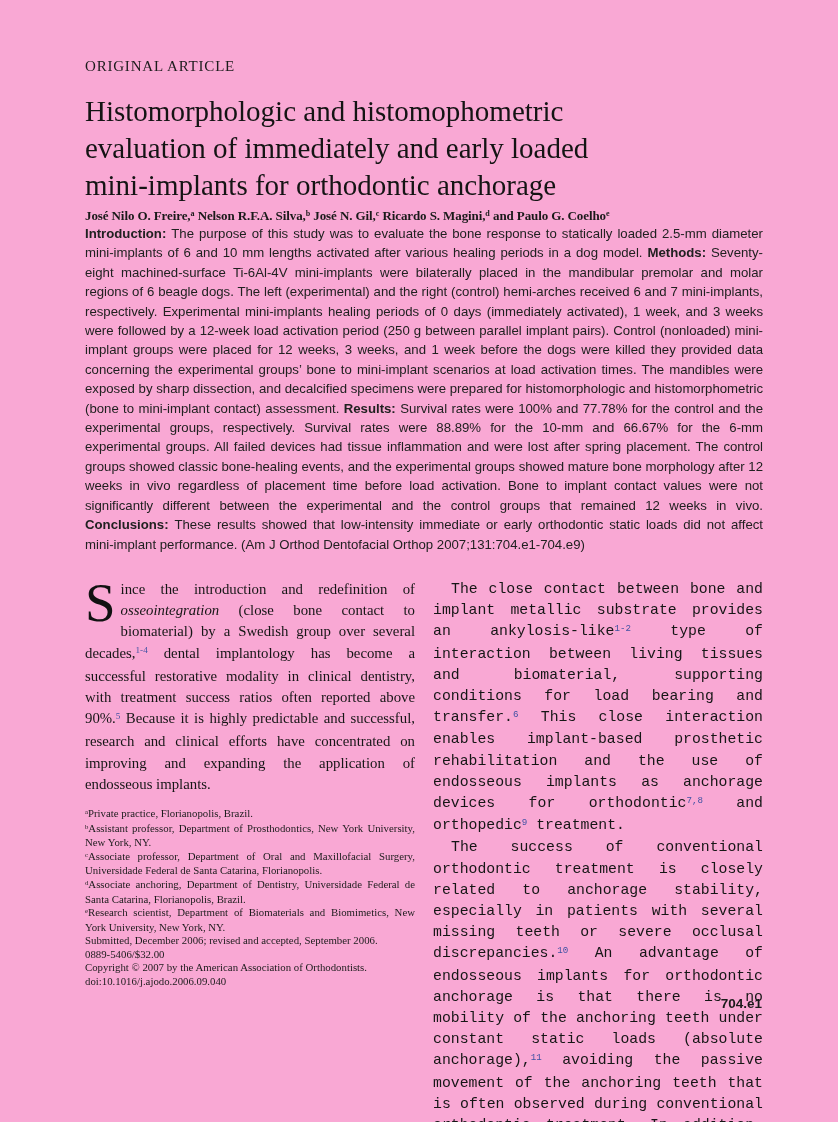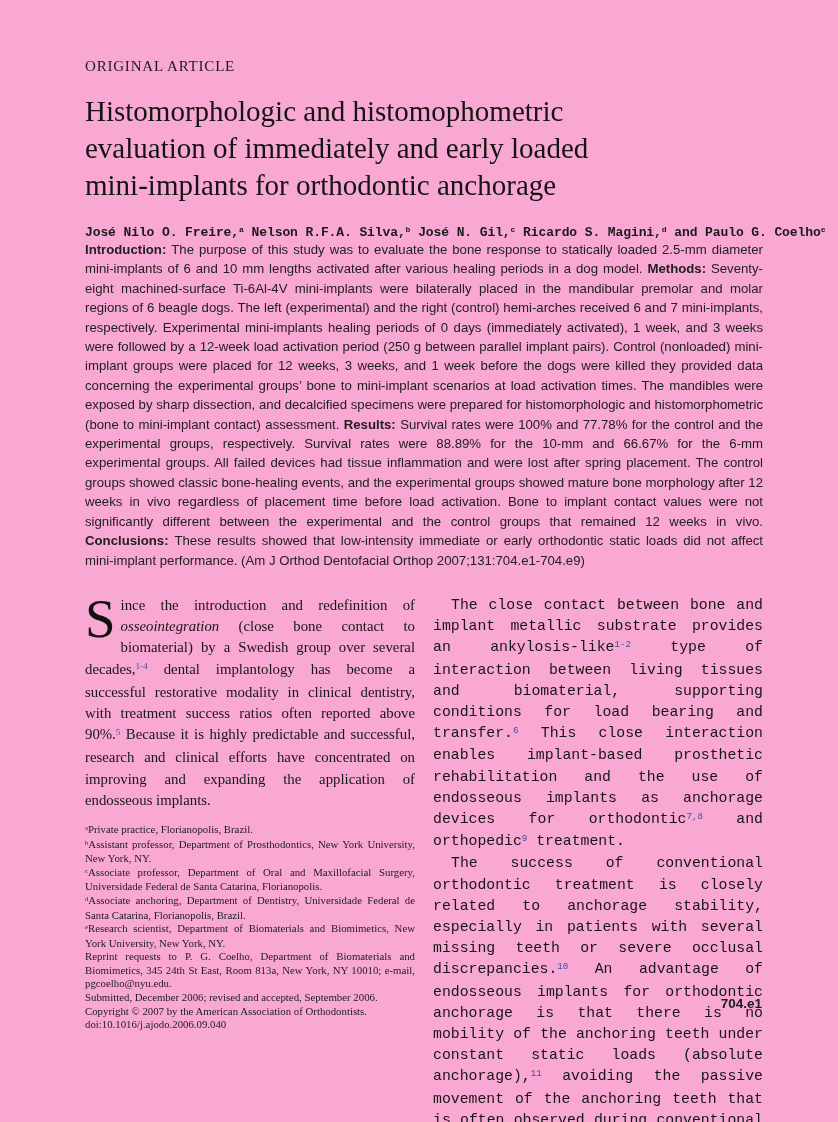--- a/index.html
+++ b/index.html
@@ -28,22 +28,22 @@
   .title {
     margin-top: 18px;
     font-family: "Liberation Serif", serif;
     font-size: 29px;
     line-height: 37px;
     font-weight: 400;
     color: #141414;
   }
   .title .line { white-space: nowrap; }
   .authors {
-    margin-top: 21px;
-    font-family: Liberation Mono, monospace;
+    margin-top: 4px;
+    font-family: Liberation Serif, serif;
     font-size: 13px;
     font-weight: bold;
     letter-spacing: -0.1px;
     color: #1a1a1a;
     white-space: nowrap;
   }
   .affiliation {
     margin-top: 3px;
     font-family: "Liberation Serif", serif;
     font-style: italic;
@@ -138,22 +138,22 @@
       <div class="col">
         <div class="bodytext">
           <p><span class="dropcap">S</span><span><span>ince the introduction and redefinition of </span><span class="i">osseointegration</span><span> (close bone contact to biomaterial) by a Swedish group over several decades,</span><span class="ref" style="color: rgb(63, 81, 163);">1-4</span><span> dental implantology has become a successful restorative modality in clinical dentistry, with treatment success ratios often reported above 90%.</span><span class="ref" style="color: rgb(63, 81, 163);">5</span><span> Because it is highly predictable and successful, research and clinical efforts have concentrated on improving and expanding the application of endosseous implants.</span></span></p>
         </div>
         <div class="footnotes">
           <p><span class="sup">a</span><span>Private practice, Florianopolis, Brazil.</span></p>
           <p><span class="sup">b</span><span>Assistant professor, Department of Prosthodontics, New York University, New York, NY.</span></p>
           <p><span class="sup">c</span><span>Associate professor, Department of Oral and Maxillofacial Surgery, Universidade Federal de Santa Catarina, Florianopolis.</span></p>
           <p><span class="sup">d</span><span>Associate anchoring, Department of Dentistry, Universidade Federal de Santa Catarina, Florianopolis, Brazil.</span></p>
           <p><span class="sup">e</span><span>Research scientist, Department of Biomaterials and Biomimetics, New York University, New York, NY.</span></p>
-          <p><span>Reprint requests to P. G. Coelho, Department of Biomaterials and Biomimetics, 345 24th St East, Room 813a, New York, NY 10010; e-mail, pgcoelho@nyu.edu.</span></p>
           <p><span>Submitted, December 2006; revised and accepted, September 2006.</span></p>
+          <p><span>0889-5406/$32.00</span></p>
           <p><span>Copyright © 2007 by the American Association of Orthodontists.</span></p>
           <p><span>doi:10.1016/j.ajodo.2006.09.040</span></p>
         </div>
       </div>
 
       <div class="col bodytext">
         <p class="indent"><span>The close contact between bone and implant metallic substrate provides an ankylosis-like</span><span class="ref" style="color: rgb(63, 81, 163);">1-2</span><span> type of interaction between living tissues and biomaterial, supporting conditions for load bearing and transfer.</span><span class="ref" style="color: rgb(63, 81, 163);">6</span><span> This close interaction enables implant-based prosthetic rehabilitation and the use of endosseous implants as anchorage devices for orthodontic</span><span class="ref" style="color: rgb(63, 81, 163);">7,8</span><span> and orthopedic</span><span class="ref" style="color: rgb(63, 81, 163);">9</span><span> treatment.</span></p>
         <p class="indent"><span>The success of conventional orthodontic treatment is closely related to anchorage stability, especially in patients with several missing teeth or severe occlusal discrepancies.</span><span class="ref" style="color: rgb(63, 81, 163);">10</span><span> An advantage of endosseous implants for orthodontic anchorage is that there is no mobility of the anchoring teeth under constant static loads (absolute anchorage),</span><span class="ref" style="color: rgb(63, 81, 163);">11</span><span> avoiding the passive movement of the anchoring teeth that is often observed during conventional orthodontic treatment. In addition, endosseous implants can be used as an alternative for extraoral devices, virtually eliminating the need for patient compliance and optimizing orthodontic modalities by diminishing treatment times.</span><span class="ref" style="color: rgb(63, 81, 163);">12,13</span></p>
         <p class="indent"><span>Although successful endosseous implant-assisted orthodontic treatment was reported,</span></p>
       </div>

